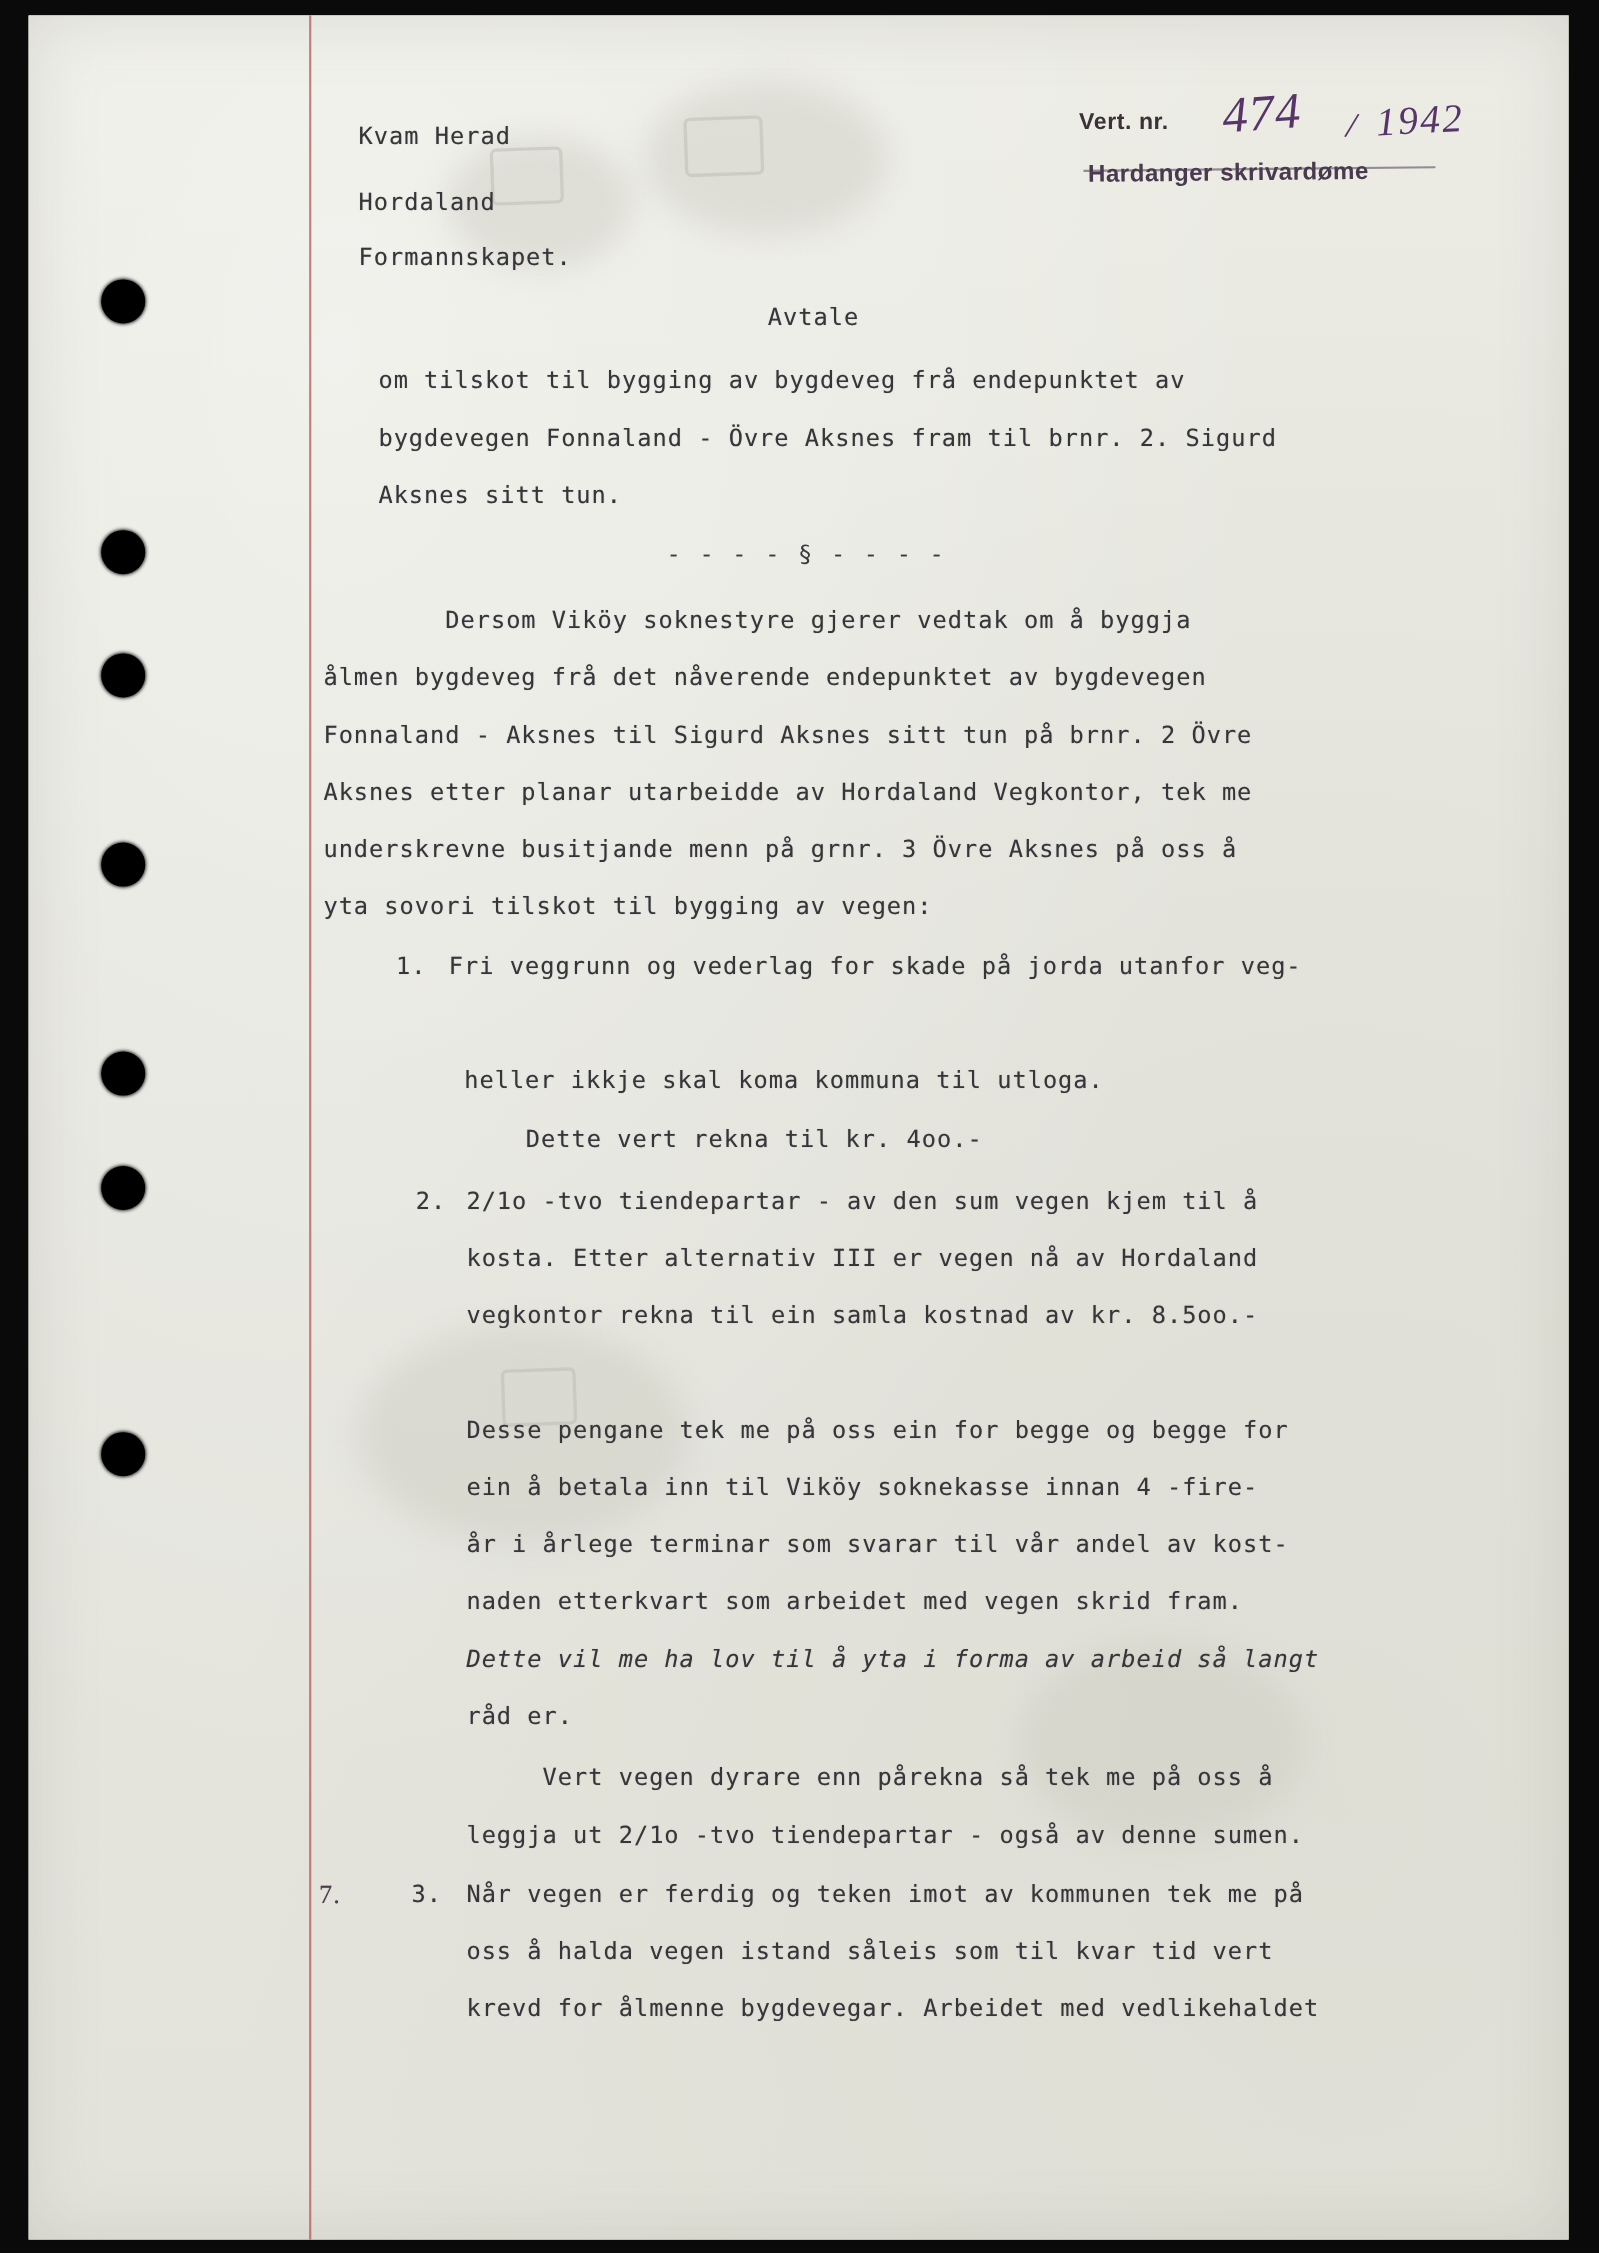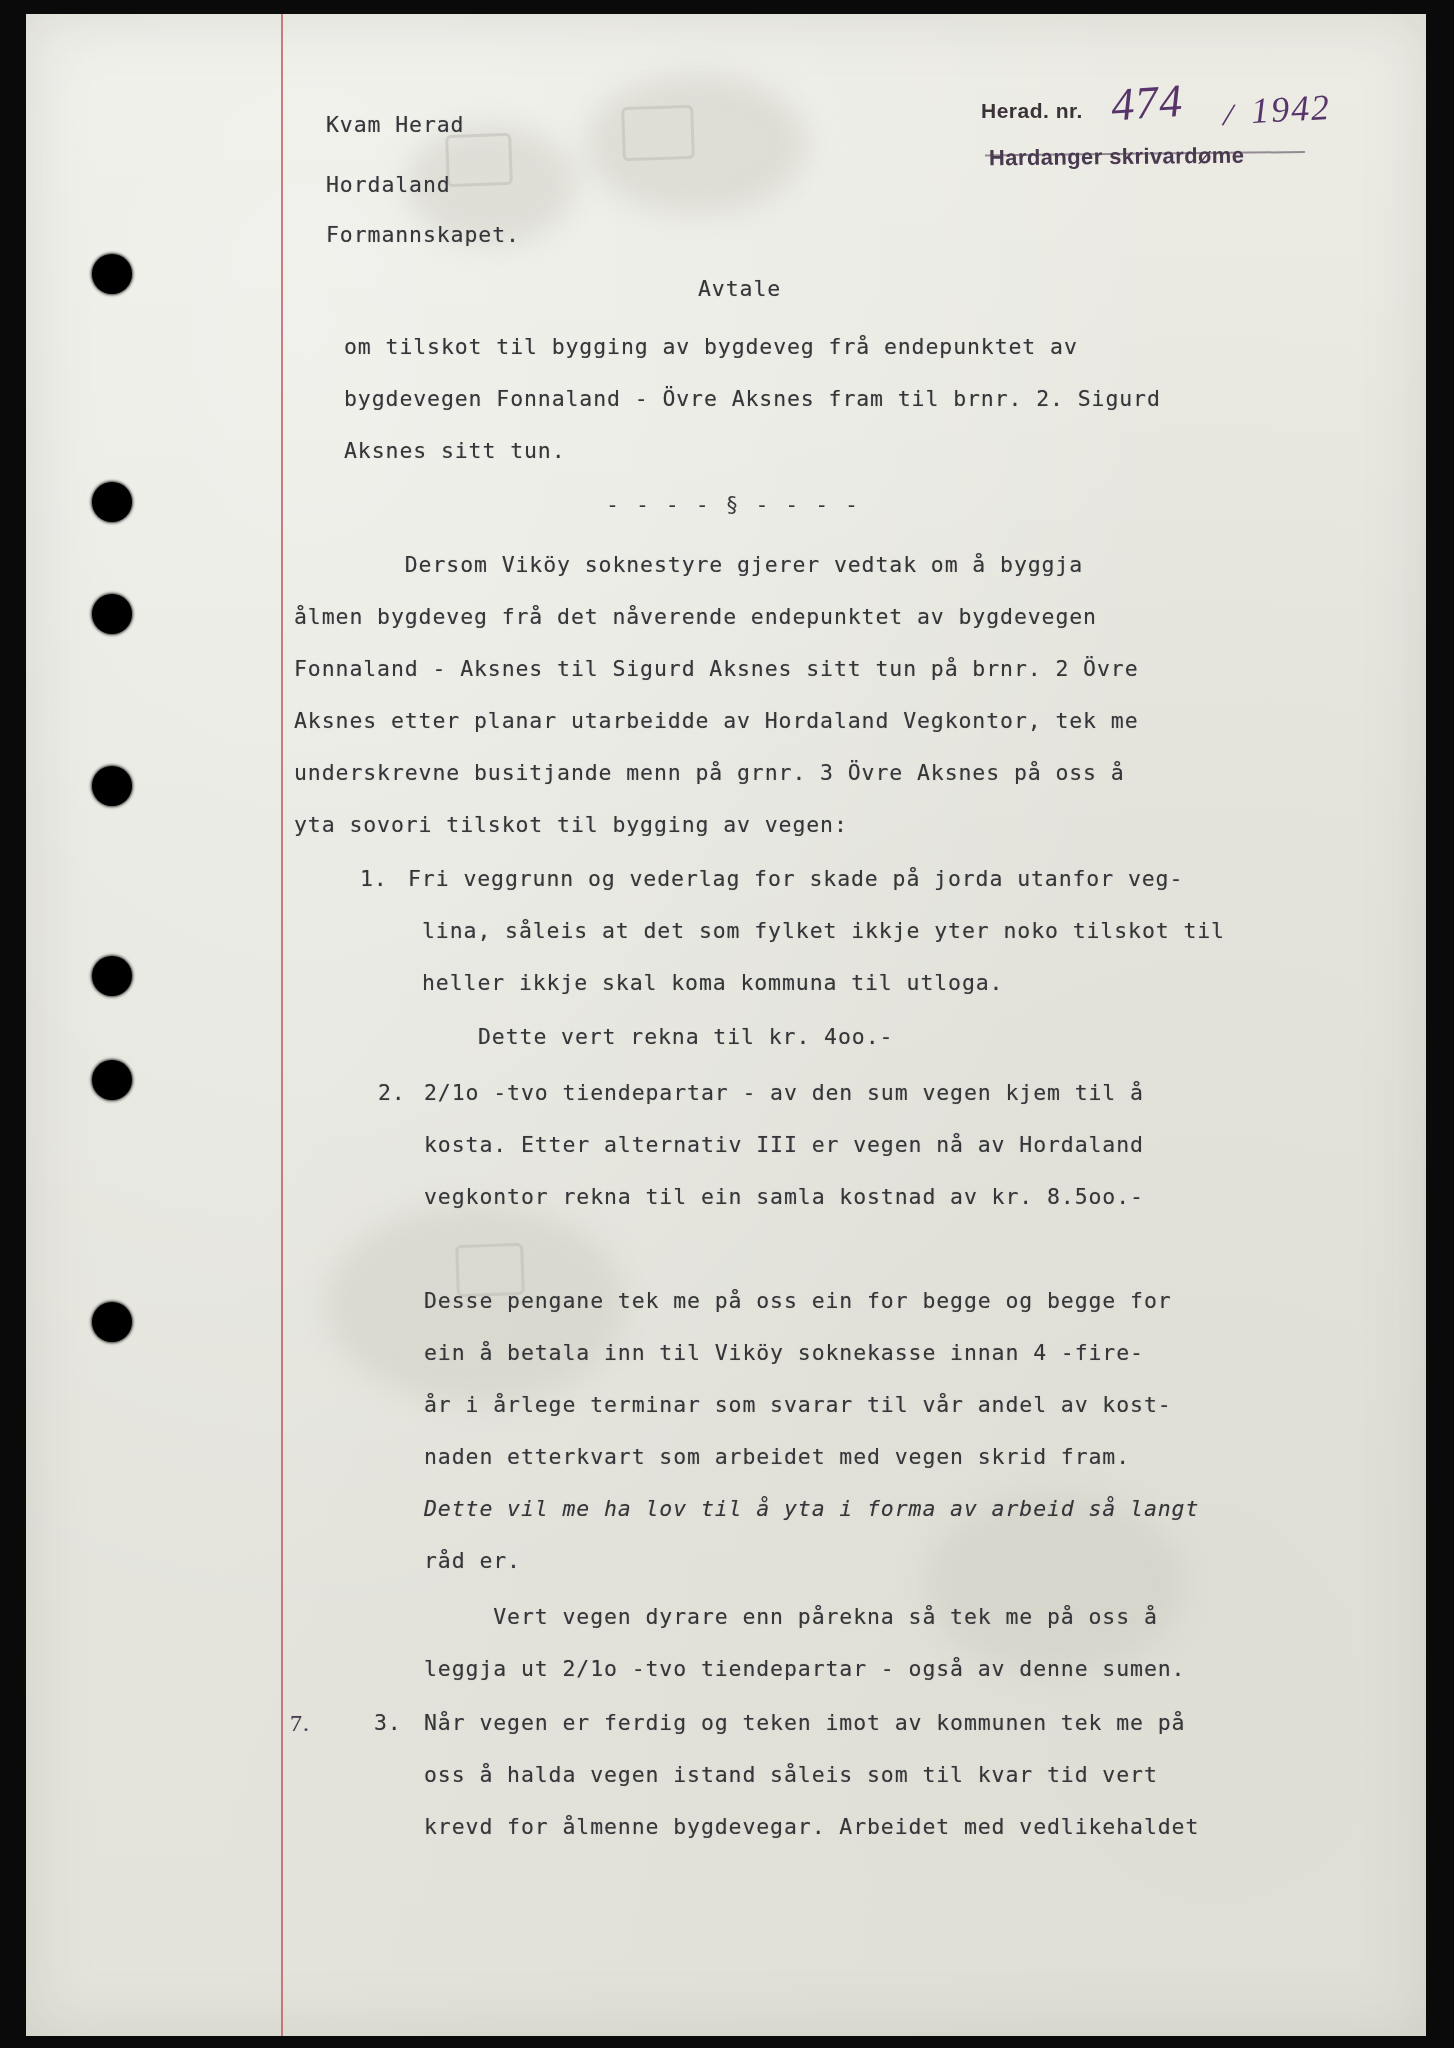--- a/index.html
+++ b/index.html
@@ -172,21 +172,21 @@
     <div id="margin-rule"></div>
 
     <div class="hole" style="top:240px;"></div>
     <div class="hole" style="top:468px;"></div>
     <div class="hole" style="top:580px;"></div>
     <div class="hole" style="top:752px;"></div>
     <div class="hole" style="top:942px;"></div>
     <div class="hole" style="top:1046px;"></div>
     <div class="hole" style="top:1288px;"></div>
 
-    <div id="stamp-dagb">Herad. nr.</div>
+    <div id="stamp-dagb">Vert. nr.</div>
     <div id="stamp-number">474</div>
     <div id="stamp-slash">/</div>
     <div id="stamp-year">1942</div>
     <div id="stamp-office">Hardanger skrivardøme</div>
 
     <div id="body-text">
 
       <div class="ln" style="left:300px; top:98px;">Kvam Herad</div>
       <div class="ln" style="left:300px; top:158px;">Hordaland</div>
       <div class="ln" style="left:300px; top:208px;">Formannskapet.</div>
@@ -201,21 +201,20 @@
 
       <div class="ln" style="left:268px; top:538px;">        Dersom Viköy soknestyre gjerer vedtak om å byggja</div>
       <div class="ln" style="left:268px; top:590px;">ålmen bygdeveg frå det nåverende endepunktet av bygdevegen</div>
       <div class="ln" style="left:268px; top:642px;">Fonnaland - Aksnes til Sigurd Aksnes sitt tun på brnr. 2 Övre</div>
       <div class="ln" style="left:268px; top:694px;">Aksnes etter planar utarbeidde av Hordaland Vegkontor, tek me</div>
       <div class="ln" style="left:268px; top:746px;">underskrevne busitjande menn på grnr. 3 Övre Aksnes på oss å</div>
       <div class="ln" style="left:268px; top:798px;">yta sovori tilskot til bygging av vegen:</div>
 
       <div class="ln" style="left:334px; top:852px;">1.</div>
       <div class="ln" style="left:382px; top:852px;">Fri veggrunn og vederlag for skade på jorda utanfor veg-</div>
-      <div class="ln" style="left:396px; top:904px;">lina, såleis at det som fylket ikkje yter noko tilskot til</div>
       <div class="ln" style="left:396px; top:956px;">heller ikkje skal koma kommuna til utloga.</div>
       <div class="ln" style="left:452px; top:1010px;">Dette vert rekna til kr. 4oo.-</div>
 
       <div class="ln" style="left:352px; top:1066px;">2.</div>
       <div class="ln" style="left:398px; top:1066px;">2/1o -tvo tiendepartar - av den sum vegen kjem til å</div>
       <div class="ln" style="left:398px; top:1118px;">kosta. Etter alternativ III er vegen nå av Hordaland</div>
       <div class="ln" style="left:398px; top:1170px;">vegkontor rekna til ein samla kostnad av kr. 8.5oo.-</div>
       <div class="ln" style="left:398px; top:1274px;">Desse pengane tek me på oss ein for begge og begge for</div>
       <div class="ln" style="left:398px; top:1326px;">ein å betala inn til Viköy soknekasse innan 4 -fire-</div>
       <div class="ln" style="left:398px; top:1378px;">år i årlege terminar som svarar til vår andel av kost-</div>

